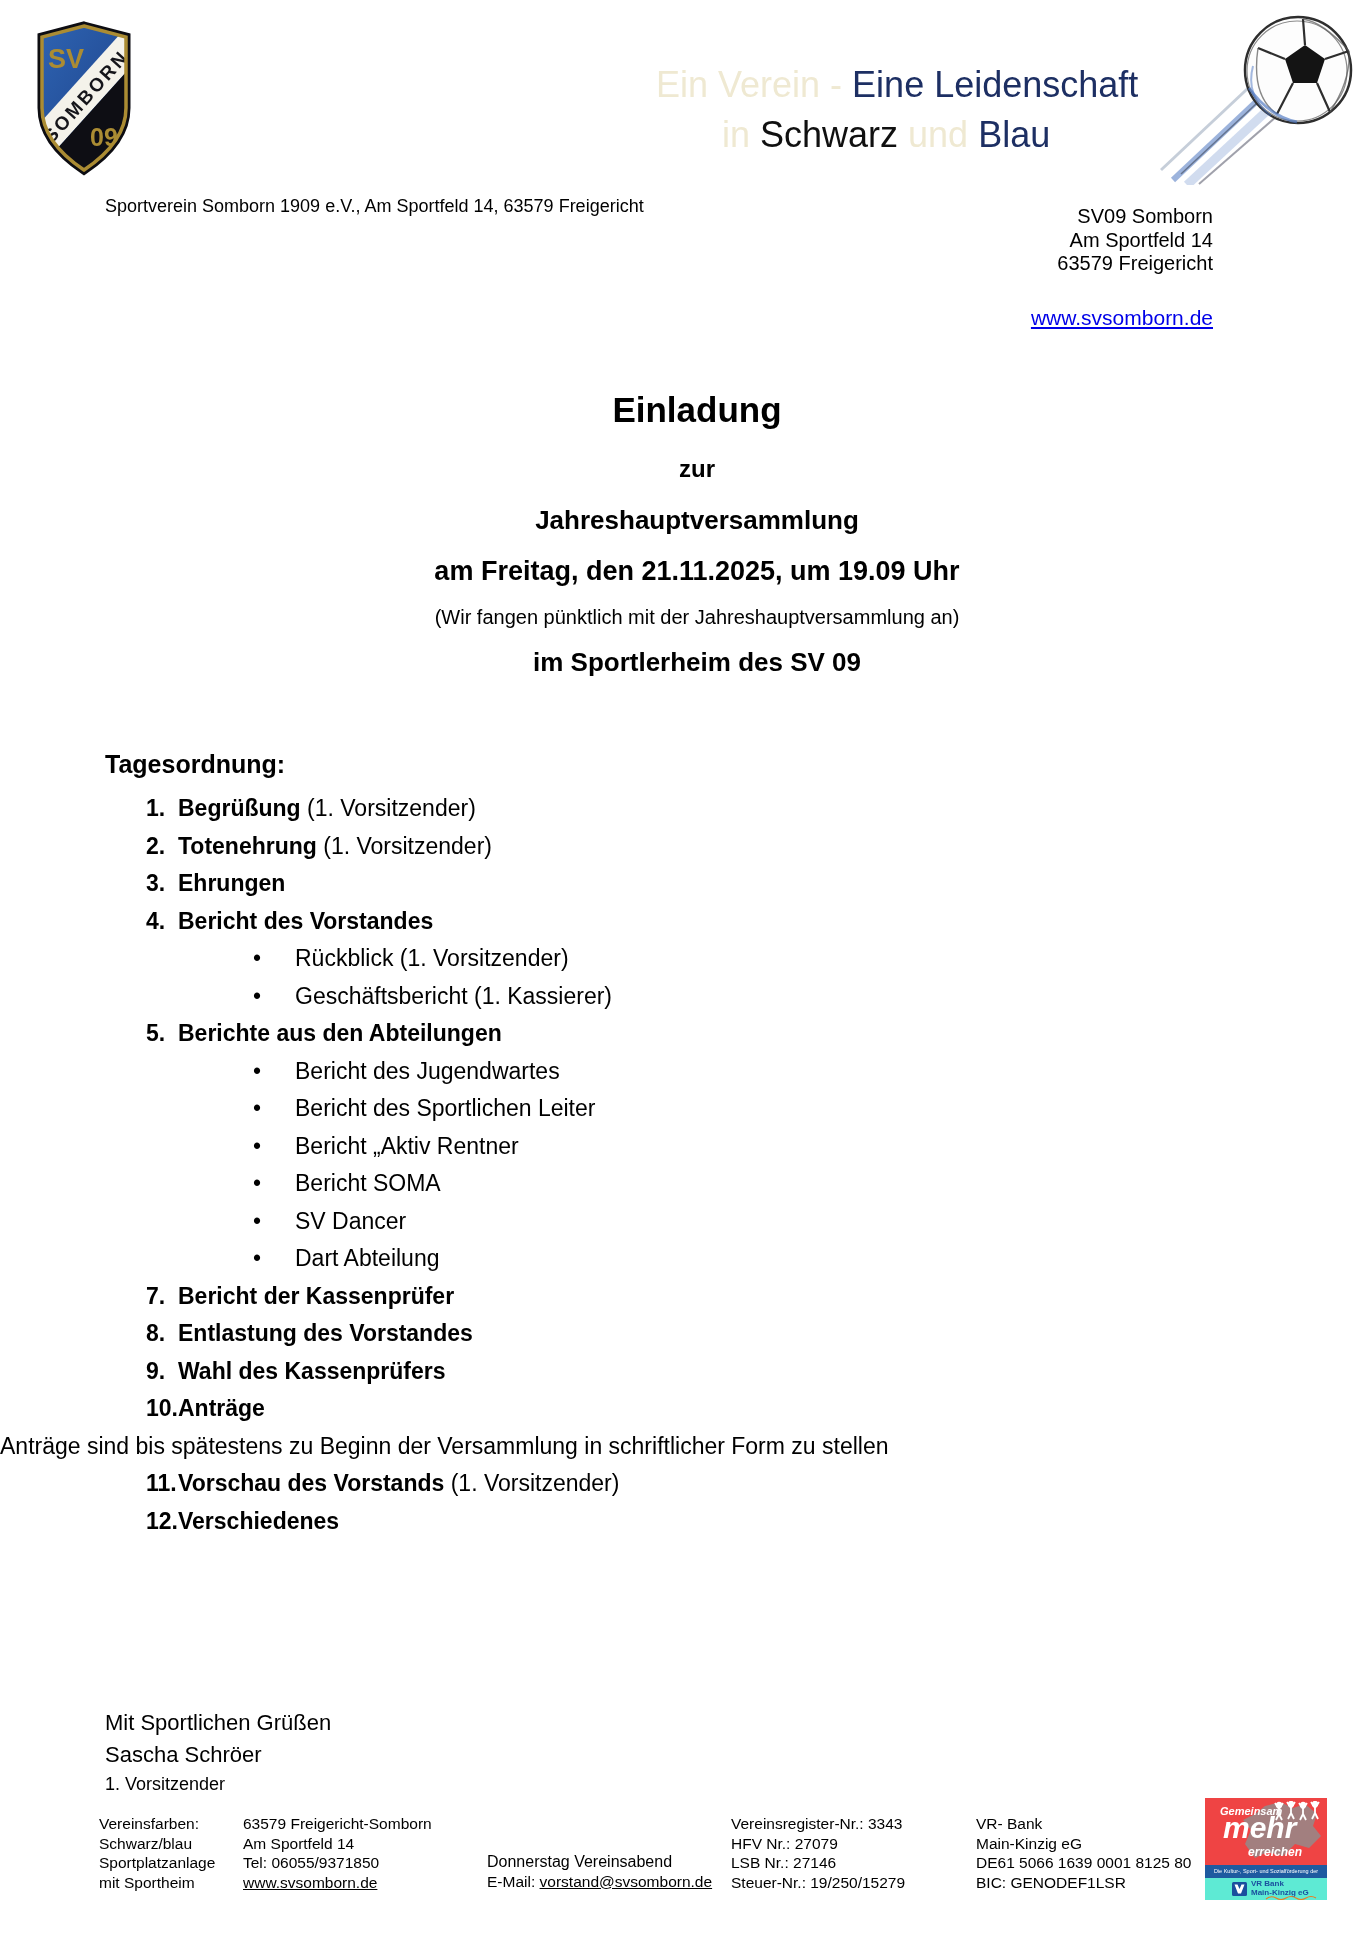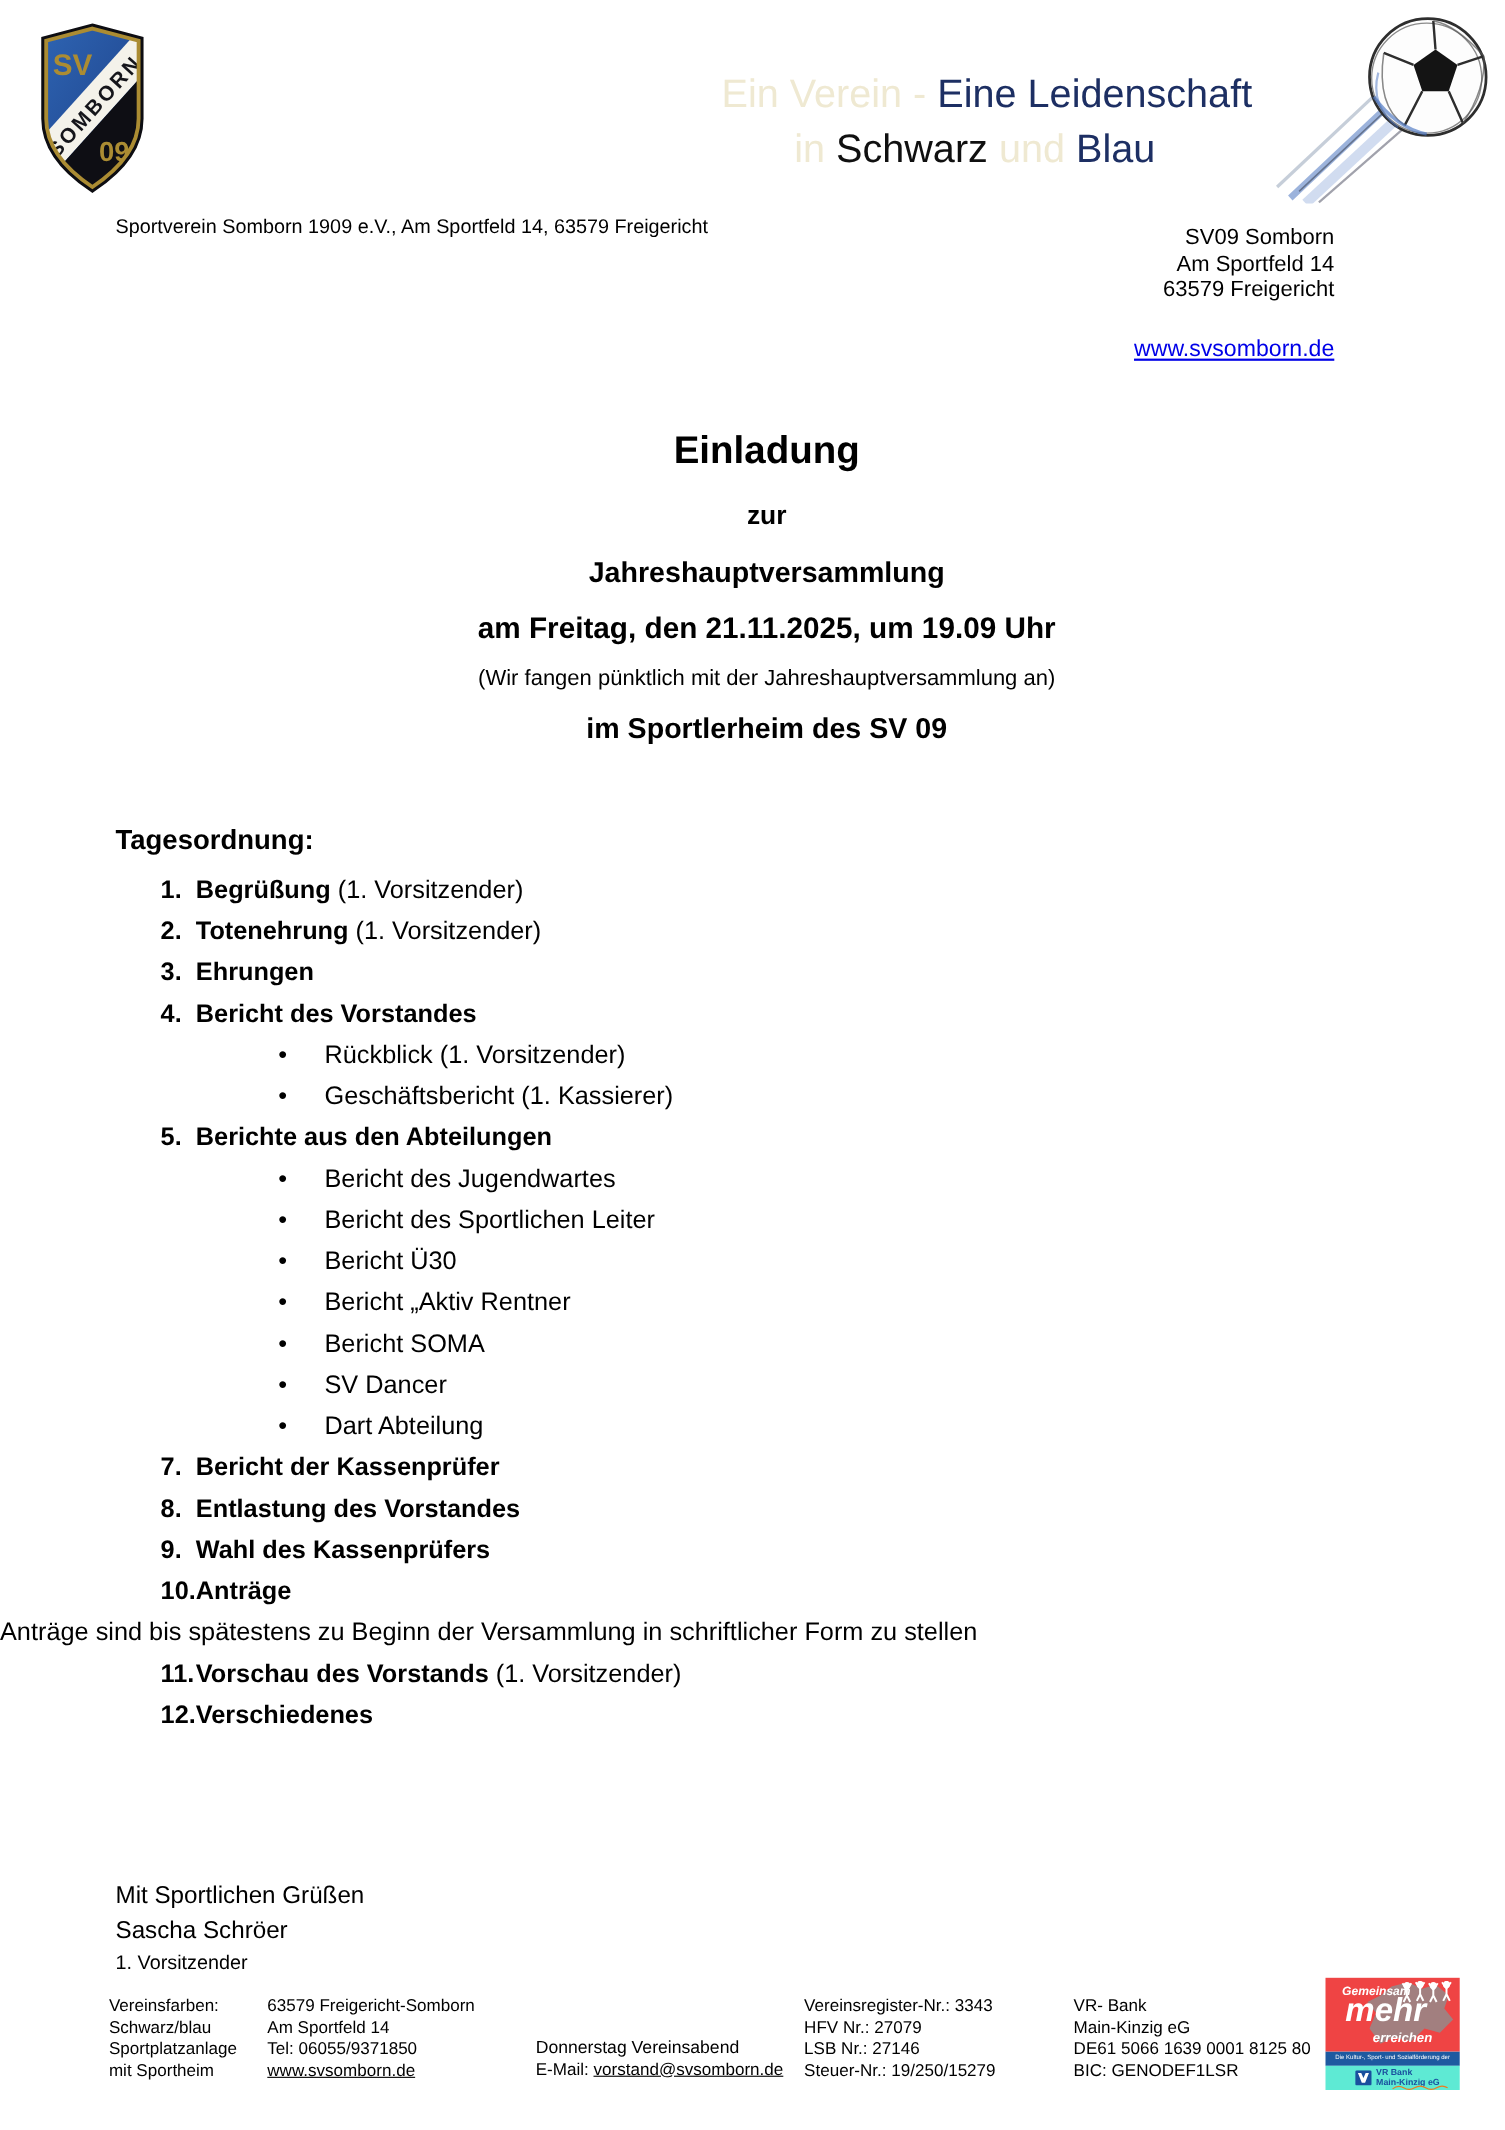--- a/index.html
+++ b/index.html
@@ -145,21 +145,20 @@
   <div class="agenda">
     <div class="arow"><span class="num">1.</span><span class="abold">Begrüßung</span><span> (1. Vorsitzender)</span></div>
     <div class="arow"><span class="num">2.</span><span class="abold">Totenehrung</span><span> (1. Vorsitzender)</span></div>
     <div class="arow"><span class="num">3.</span><span class="abold">Ehrungen</span></div>
     <div class="arow"><span class="num">4.</span><span class="abold">Bericht des Vorstandes</span></div>
     <div class="arow"><span class="dot">•</span><span>Rückblick (1. Vorsitzender)</span></div>
     <div class="arow"><span class="dot">•</span><span>Geschäftsbericht (1. Kassierer)</span></div>
     <div class="arow"><span class="num">5.</span><span class="abold">Berichte aus den Abteilungen</span></div>
     <div class="arow"><span class="dot">•</span><span>Bericht des Jugendwartes</span></div>
     <div class="arow"><span class="dot">•</span><span>Bericht des Sportlichen Leiter</span></div>
-    <div class="arow"><span class="dot">•</span><span>Bericht Ü30</span></div>
     <div class="arow"><span class="dot">•</span><span>Bericht „Aktiv Rentner</span></div>
     <div class="arow"><span class="dot">•</span><span>Bericht SOMA</span></div>
     <div class="arow"><span class="dot">•</span><span>SV Dancer</span></div>
     <div class="arow"><span class="dot">•</span><span>Dart Abteilung</span></div>
     <div class="arow"><span class="num">7.</span><span class="abold">Bericht der Kassenprüfer</span></div>
     <div class="arow"><span class="num">8.</span><span class="abold">Entlastung des Vorstandes</span></div>
     <div class="arow"><span class="num">9.</span><span class="abold">Wahl des Kassenprüfers</span></div>
     <div class="arow"><span class="num">10.</span><span class="abold">Anträge</span></div>
     <div class="arow nrow">Anträge sind bis spätestens zu Beginn der Versammlung in schriftlicher Form zu stellen</div>
     <div class="arow"><span class="num">11.</span><span class="abold">Vorschau des Vorstands</span><span> (1. Vorsitzender)</span></div>

